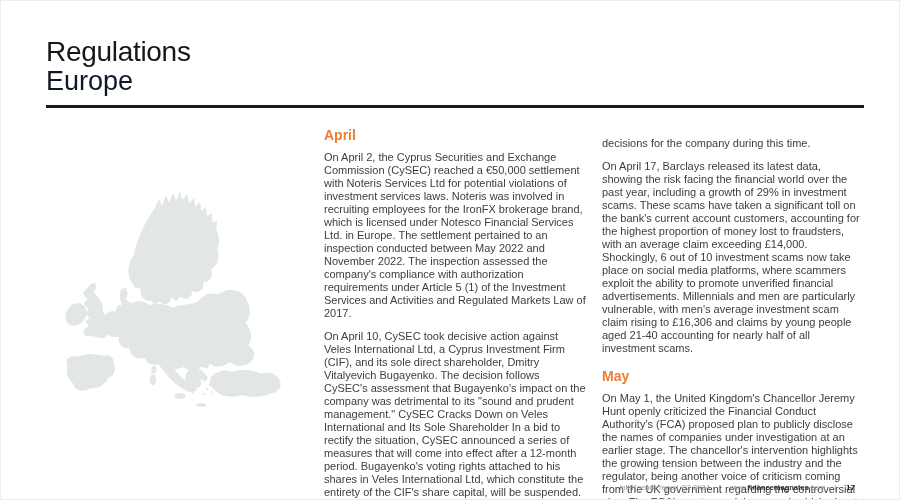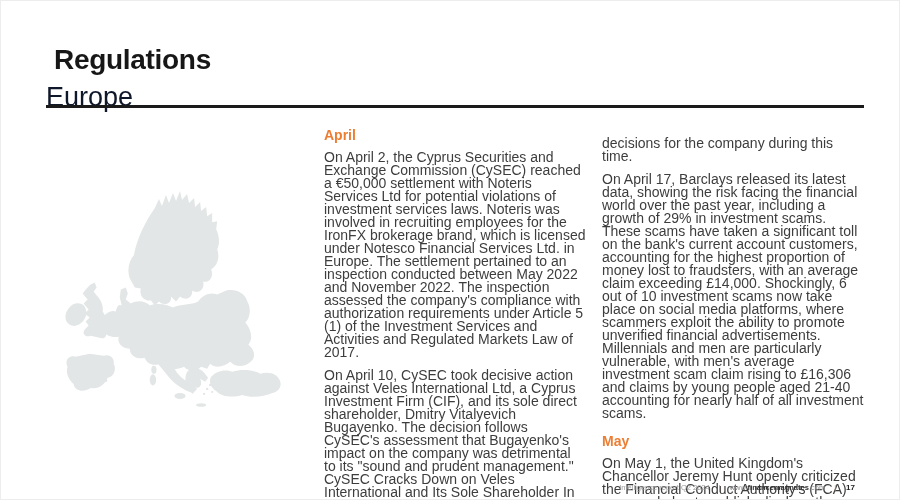--- a/index.html
+++ b/index.html
@@ -10,21 +10,21 @@
     -webkit-font-smoothing:antialiased;
   }
   .page{
     position:relative;width:898px;height:498px;
     background:#ffffff;border:1px solid #ededed;
     overflow:hidden;
   }
   
   .header{position:absolute;left:45px;top:36px;}
   .title{
-    margin:8px;font-size:28px;line-height:30px;font-weight:700;
+    margin:0;font-size:28px;line-height:30px;font-weight:400;
     color:#171717;letter-spacing:-0.3px;
   }
   .subtitle{
     margin:0;font-size:27px;line-height:29px;font-weight:400;
     color:#0f172a;letter-spacing:0;
   }
   .rule{
     position:absolute;left:45px;top:104px;width:818px;height:2.5px;
     background:#1a1a1a;
   }
@@ -33,21 +33,21 @@
   .map svg{display:block;}
   
   .col{position:absolute;top:128px;width:262px;}
   .col1{left:323px;}
   .col2{left:601px;}
   .section-heading{
     margin:0 0 10px 0;font-size:14px;line-height:12px;font-weight:700;
     color:#ED7D31;
   }
   .col p{
-    margin:0 0 10px 0;font-size:14px;line-height:13px;color:#3d3d3d;
+    margin:0 0 10px 0;font-size:11px;line-height:13px;color:#3d3d3d;
     text-align:left;
   }
   .col2 .continued{padding-top:8px;}
   .col2 .section-heading{margin-top:15px;}
   
   .footer{
     position:absolute;right:44px;top:482px;
     font-size:7.5px;color:#9b9b9b;white-space:nowrap;
   }
   .footer .sep{color:#ED7D31;margin:0 9px;font-weight:400;}

